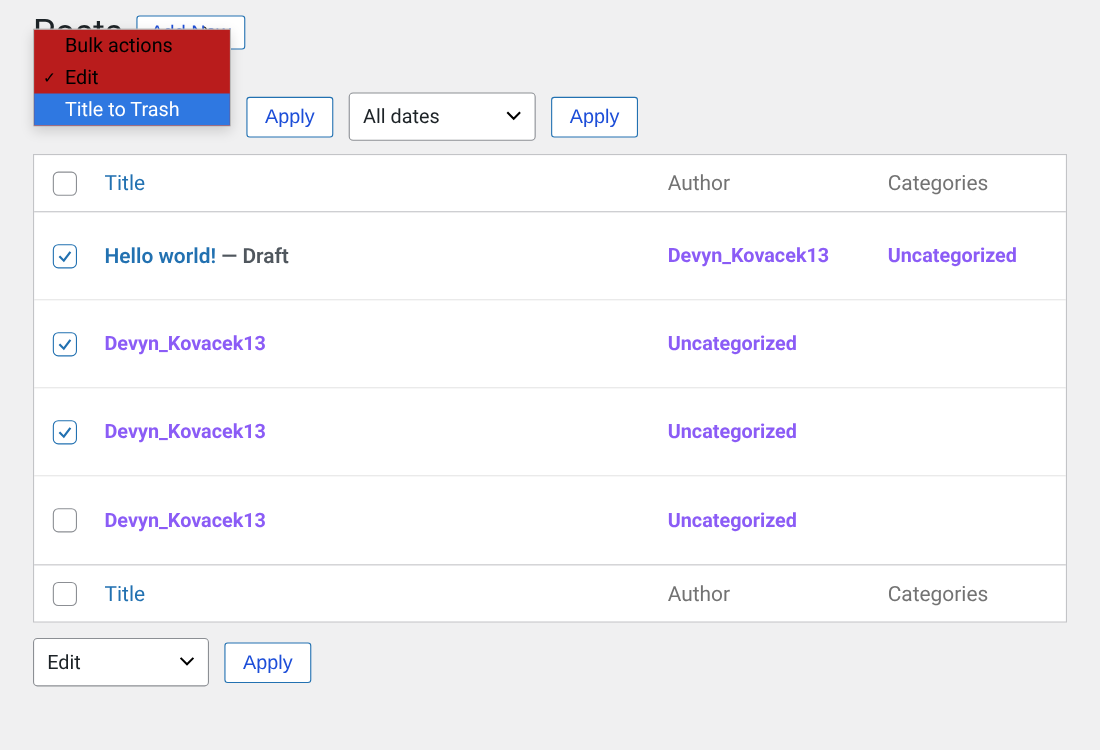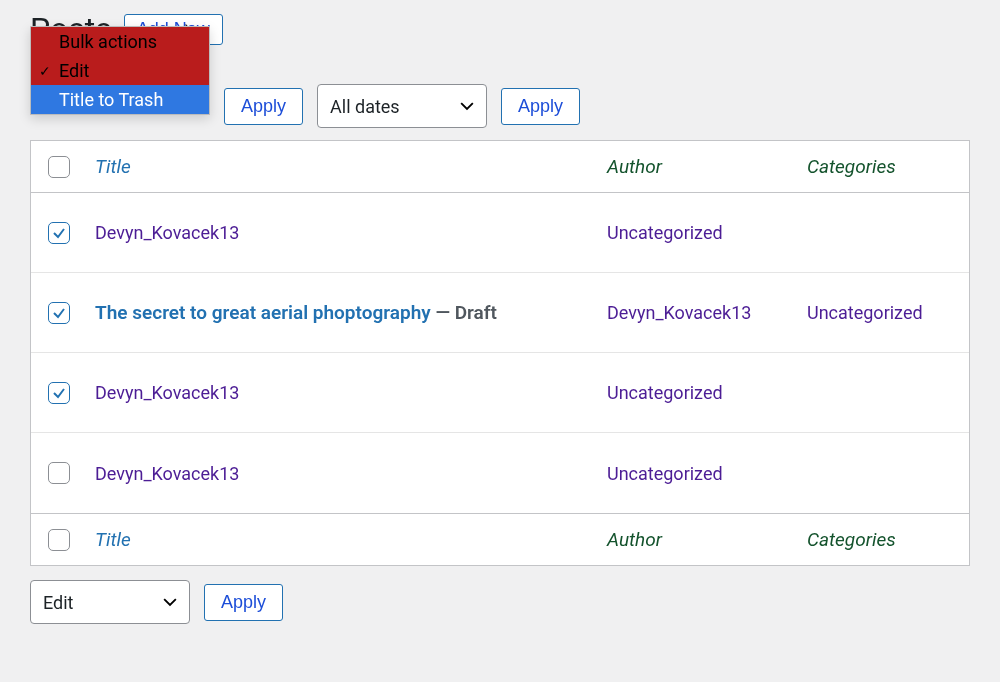--- a/index.html
+++ b/index.html
@@ -126,21 +126,20 @@
     grid-template-columns: 56px 1fr 200px 170px;
     align-items: center;
     border-bottom: 1px solid #e5e5e5;
     min-height: 80px;
     padding: 14px 0;
   }
   .trow.header, .trow.footer {
     min-height: 52px;
     padding: 0 0;
     border-bottom: 1px solid #c3c4c7;
-    font-style: italic;
   }
   .trow.footer {
     border-bottom: none;
     border-top: 1px solid #c3c4c7;
   }
   .trow:last-child { border-bottom: none; }
 
   .cell { padding: 0 8px; }
   .cell.cb { display:flex; align-items:center; justify-content:center; }
 
@@ -160,38 +159,39 @@
   }
   .checkbox.checked svg { display: block; }
   .checkbox svg { display: none; }
 
   .th {
     color: #2271b1;
     font-weight: 400;
     font-size: 19px;
   }
   .th.plain {
-    color: #14532d;
+    color: #737373;
     text-align: center;
   }
 
   .post-title {
     color: #2271b1;
     font-weight: 600;
     font-size: 19px;
   }
   .status {
     color: #50575e;
     font-weight: 600;
     font-size: 19px;
   }
   .link {
-    color: #4c1d95;
-    font-size: 18px;
-    cursor: pointer;
+    color: #8b5cf6;
+    font-size: 18px;
+    cursor: pointer;
+    font-weight: bold;
   }
 
   .bottom-row {
     display: flex;
     align-items: center;
     gap: 14px;
     margin-top: 14px;
   }
 
   svg.chev-down { width:14px; height:14px; }
@@ -246,51 +246,51 @@
         <div class="checkbox">
           
         </div>
       </div>
       <div class="cell"><span class="th">Title</span></div>
       <div class="cell"><span class="th plain">Author</span></div>
       <div class="cell"><span class="th plain">Categories</span></div>
     </div>
 
     <div id="rows">
+        <div class="trow">
+          <div class="cell cb">
+            <div class="checkbox checked">
+              <svg width="14" height="14" viewBox="0 0 14 14">
+                <path d="M2 7 L6 11 L12 3" fill="none" stroke="#2271b1" stroke-width="2"></path>
+              </svg>
+            </div>
+          </div>
+          <div class="cell"><span class="post-title">Hello world!</span><span class="status"> — Draft</span></div>
+          <div class="cell"><span class="link">Devyn_Kovacek13</span></div>
+          <div class="cell"><span class="link">Uncategorized</span></div>
+        </div>
         <div class="trow">
           <div class="cell cb">
             <div class="checkbox checked">
               <svg width="14" height="14" viewBox="0 0 14 14">
                 <path d="M2 7 L6 11 L12 3" fill="none" stroke="#2271b1" stroke-width="2"></path>
               </svg>
             </div>
           </div>
           <div class="cell"><span class="link">Devyn_Kovacek13</span></div>
           <div class="cell"><span class="link">Uncategorized</span></div>
         </div>
         <div class="trow">
           <div class="cell cb">
             <div class="checkbox checked">
               <svg width="14" height="14" viewBox="0 0 14 14">
                 <path d="M2 7 L6 11 L12 3" fill="none" stroke="#2271b1" stroke-width="2"></path>
               </svg>
             </div>
           </div>
-          <div class="cell"><span class="post-title">The secret to great aerial phoptography</span><span class="status"> — Draft</span></div>
-          <div class="cell"><span class="link">Devyn_Kovacek13</span></div>
-          <div class="cell"><span class="link">Uncategorized</span></div>
-        </div>
-        <div class="trow">
-          <div class="cell cb">
-            <div class="checkbox checked">
-              <svg width="14" height="14" viewBox="0 0 14 14">
-                <path d="M2 7 L6 11 L12 3" fill="none" stroke="#2271b1" stroke-width="2"></path>
-              </svg>
-            </div>
-          </div>
           <div class="cell"><span class="link">Devyn_Kovacek13</span></div>
           <div class="cell"><span class="link">Uncategorized</span></div>
         </div>
         <div class="trow">
           <div class="cell cb">
             <div class="checkbox"></div>
           </div>
           <div class="cell"><span class="link">Devyn_Kovacek13</span></div>
           <div class="cell"><span class="link">Uncategorized</span></div>
         </div>

